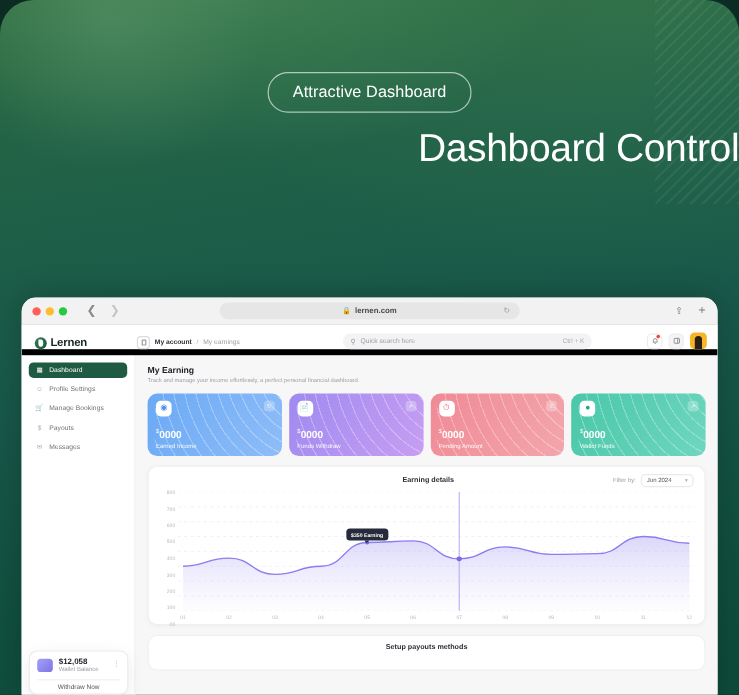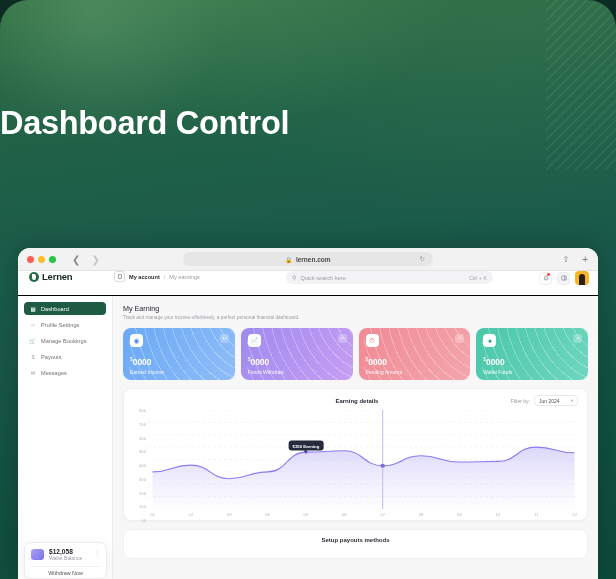--- a/index.html
+++ b/index.html
@@ -26,22 +26,22 @@
     background:radial-gradient(circle, rgba(160,210,165,0.18), rgba(160,210,165,0) 68%);
   }
 
   .pill {
     position:absolute; left:50%; transform:translateX(-50%); top:60px;
     border:1px solid rgba(255,255,255,0.62); border-radius:20px;
     padding:8px 20px 9px; color:#fff; font-size:13.5px; letter-spacing:0.1px;
     white-space:nowrap;
   }
   .headline {
-    position:absolute; left:0; right:0; top:105px; text-align:left;
-    color:#fff; font-size:32.5px; font-weight:bold; letter-spacing:-0.3px;
+    position:absolute; left:0; right:0; top:105px; text-align:right;
+    color:#fff; font-size:32.5px; font-weight:normal; letter-spacing:-0.3px;padding-left:12px;
   }
   .subhead {
     position:absolute; left:50%; transform:translateX(-50%); top:159px;
     width:400px; text-align:center; color:rgba(255,255,255,0.93);
     font-size:14.5px; line-height:1.55;
   }
 
   
   #browser {
     position:absolute; left:18px; top:248px; width:580px; height:331px;
@@ -63,22 +63,22 @@
     display:flex; align-items:center; justify-content:center; gap:3px;
   }
   .urlbar .u { font-size:6.5px; color:#4a4a4a; font-weight:bold; }
   .urlbar .lock { font-size:6px; color:#6a6a6a; }
   .urlbar .rl { position:absolute; right:8px; font-size:6.5px; color:#9a9a9a; }
   .chrome-right { position:absolute; right:10px; display:flex; gap:13px; align-items:center; color:#7d7d7d; }
 
   
   #app { position:relative; height:308px; background:#f7f7f8; }
   #app-header {
-    height:25px; background:#fff; display:flex; align-items:flex-start;
-    border-bottom:1px solid #000000; position:relative;
+    height:25px; background:#fff; display:flex; align-items:flex-end;
+    border-bottom:5px solid #000000; position:relative;
   }
   .logo { display:flex; align-items:center; gap:3px; margin-left:11px; width:76px; }
   .logo-mark {
     width:10px; height:10px; border-radius:50%;
     background:linear-gradient(140deg,#2f7a52,#1b5c3c);
     position:relative;
   }
   .logo-mark:after{ content:""; position:absolute; left:3.2px; top:2px; width:3.5px; height:6px;
     background:#fff; border-radius:0 60% 60% 60%; }
   .logo-text { font-size:9.5px; font-weight:bold; color:#17281f; letter-spacing:-0.2px; }
@@ -133,21 +133,21 @@
   .wc-more { position:absolute; right:0; top:1px; font-size:6px; color:#b9b9c1; }
   .wc-btn {
     margin-top:5px; border-top:1px solid #f0f0f3; height:12px;
     display:flex; align-items:center; justify-content:center;
     font-size:5.4px; color:#55555f;
   }
   #wallet-strip { position:absolute; left:12px; bottom:-6px; width:71px; height:7px;
     border-radius:5px 5px 0 0; background:#fbd9d9; }
 
   #main { flex:1; padding:8px 10px 0 10px; overflow:hidden; }
-  .sec-title { font-size:7.2px; font-weight:normal; color:#1d1d26; }
+  .sec-title { font-size:7.2px; font-weight:bold; color:#1d1d26; }
   .sec-sub { font-size:4.8px; color:#9c9ca5; margin-top:2px; }
 
   .stats { display:flex; gap:6px; margin-top:8px; }
   .stat {
     flex:1; height:52px; border-radius:8px; position:relative; overflow:hidden;
     padding:6px 7px;
   }
   .stat .rings {
     position:absolute; right:-34px; top:-24px; width:140px; height:110px; opacity:.5;
     background:repeating-radial-gradient(circle at 100% 0%, rgba(255,255,255,0.55) 0 1px, rgba(255,255,255,0) 1px 9px);
@@ -199,20 +199,21 @@
     display:flex; align-items:flex-start; justify-content:center; padding-top:7px; }
   .payout-title { font-size:6px; font-weight:bold; color:#2d2d36; }
 </style>
 </head>
 <body>
 
 <div id="hero">
   <div id="hero-glow"></div>
   <div id="hero-stripes"></div>
 
+  <div class="pill">Attractive Dashboard</div>
   <div class="headline">Dashboard Control</div>
 
   <div id="browser">
 
     <div id="chrome-bar">
       <div class="tl">
         <i class="r"></i>
         <i class="y"></i>
         <i class="g"></i>
       </div>

